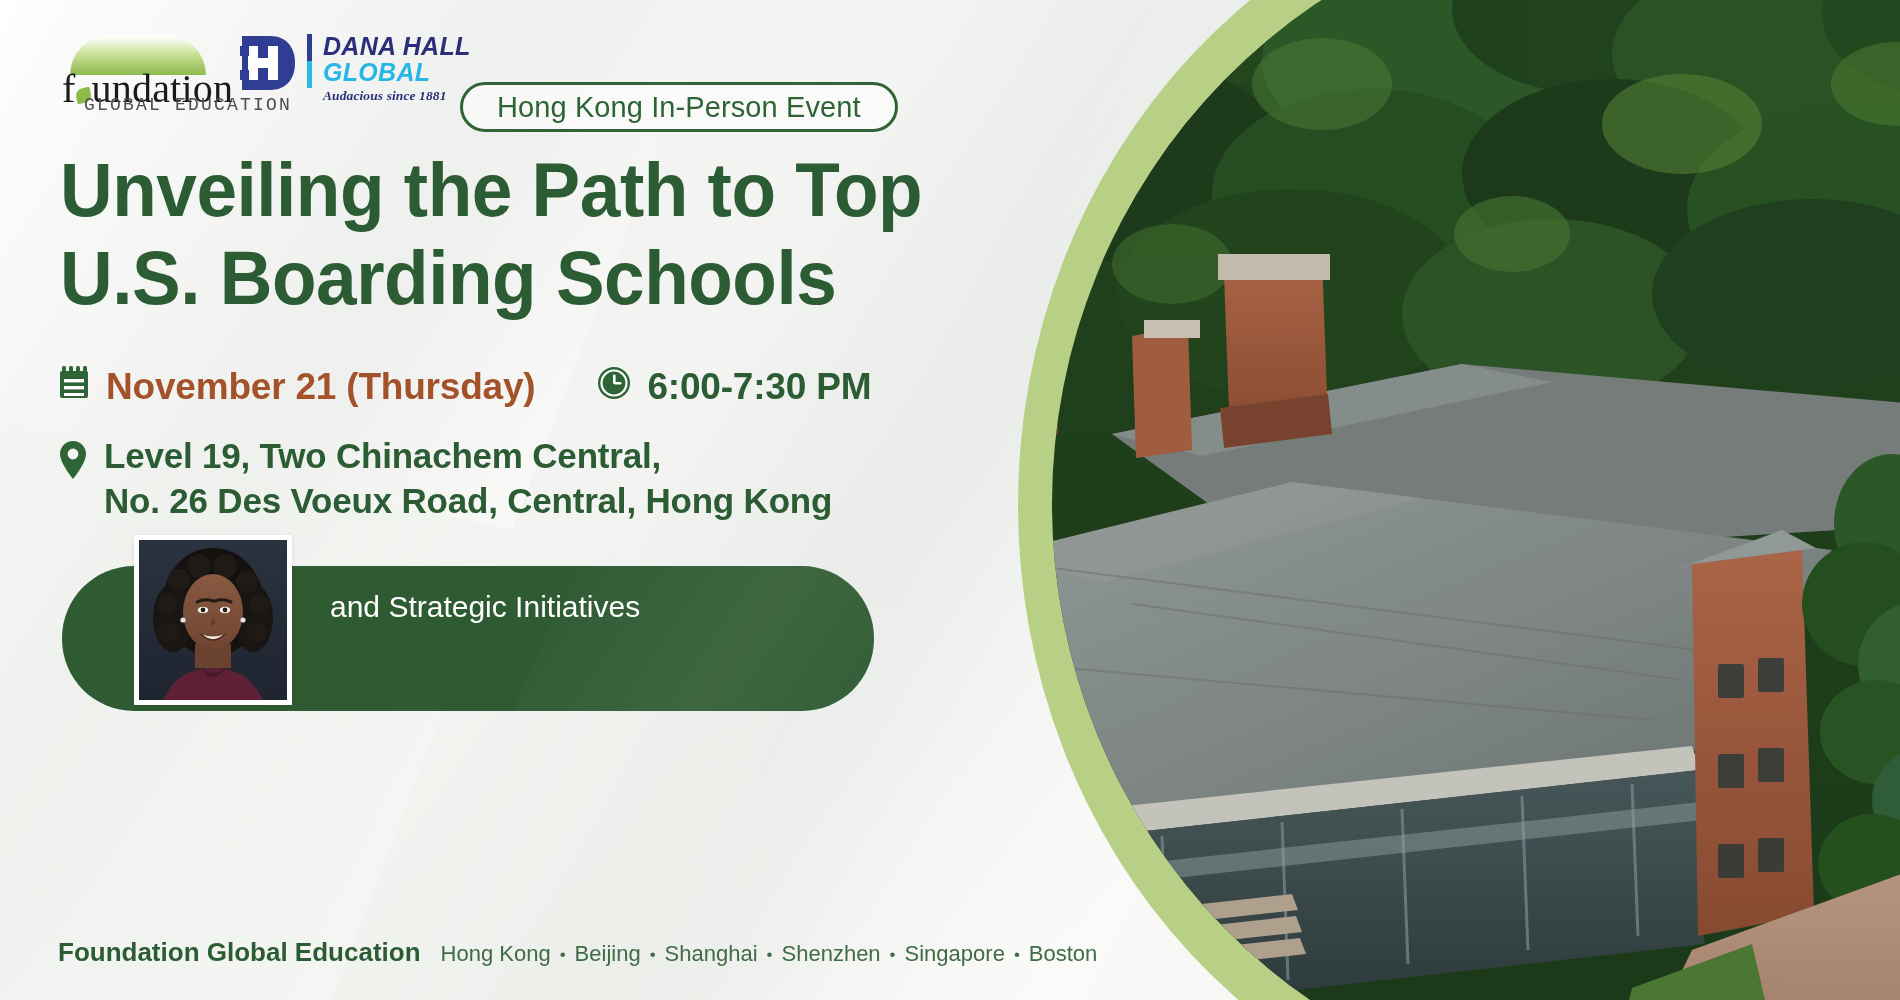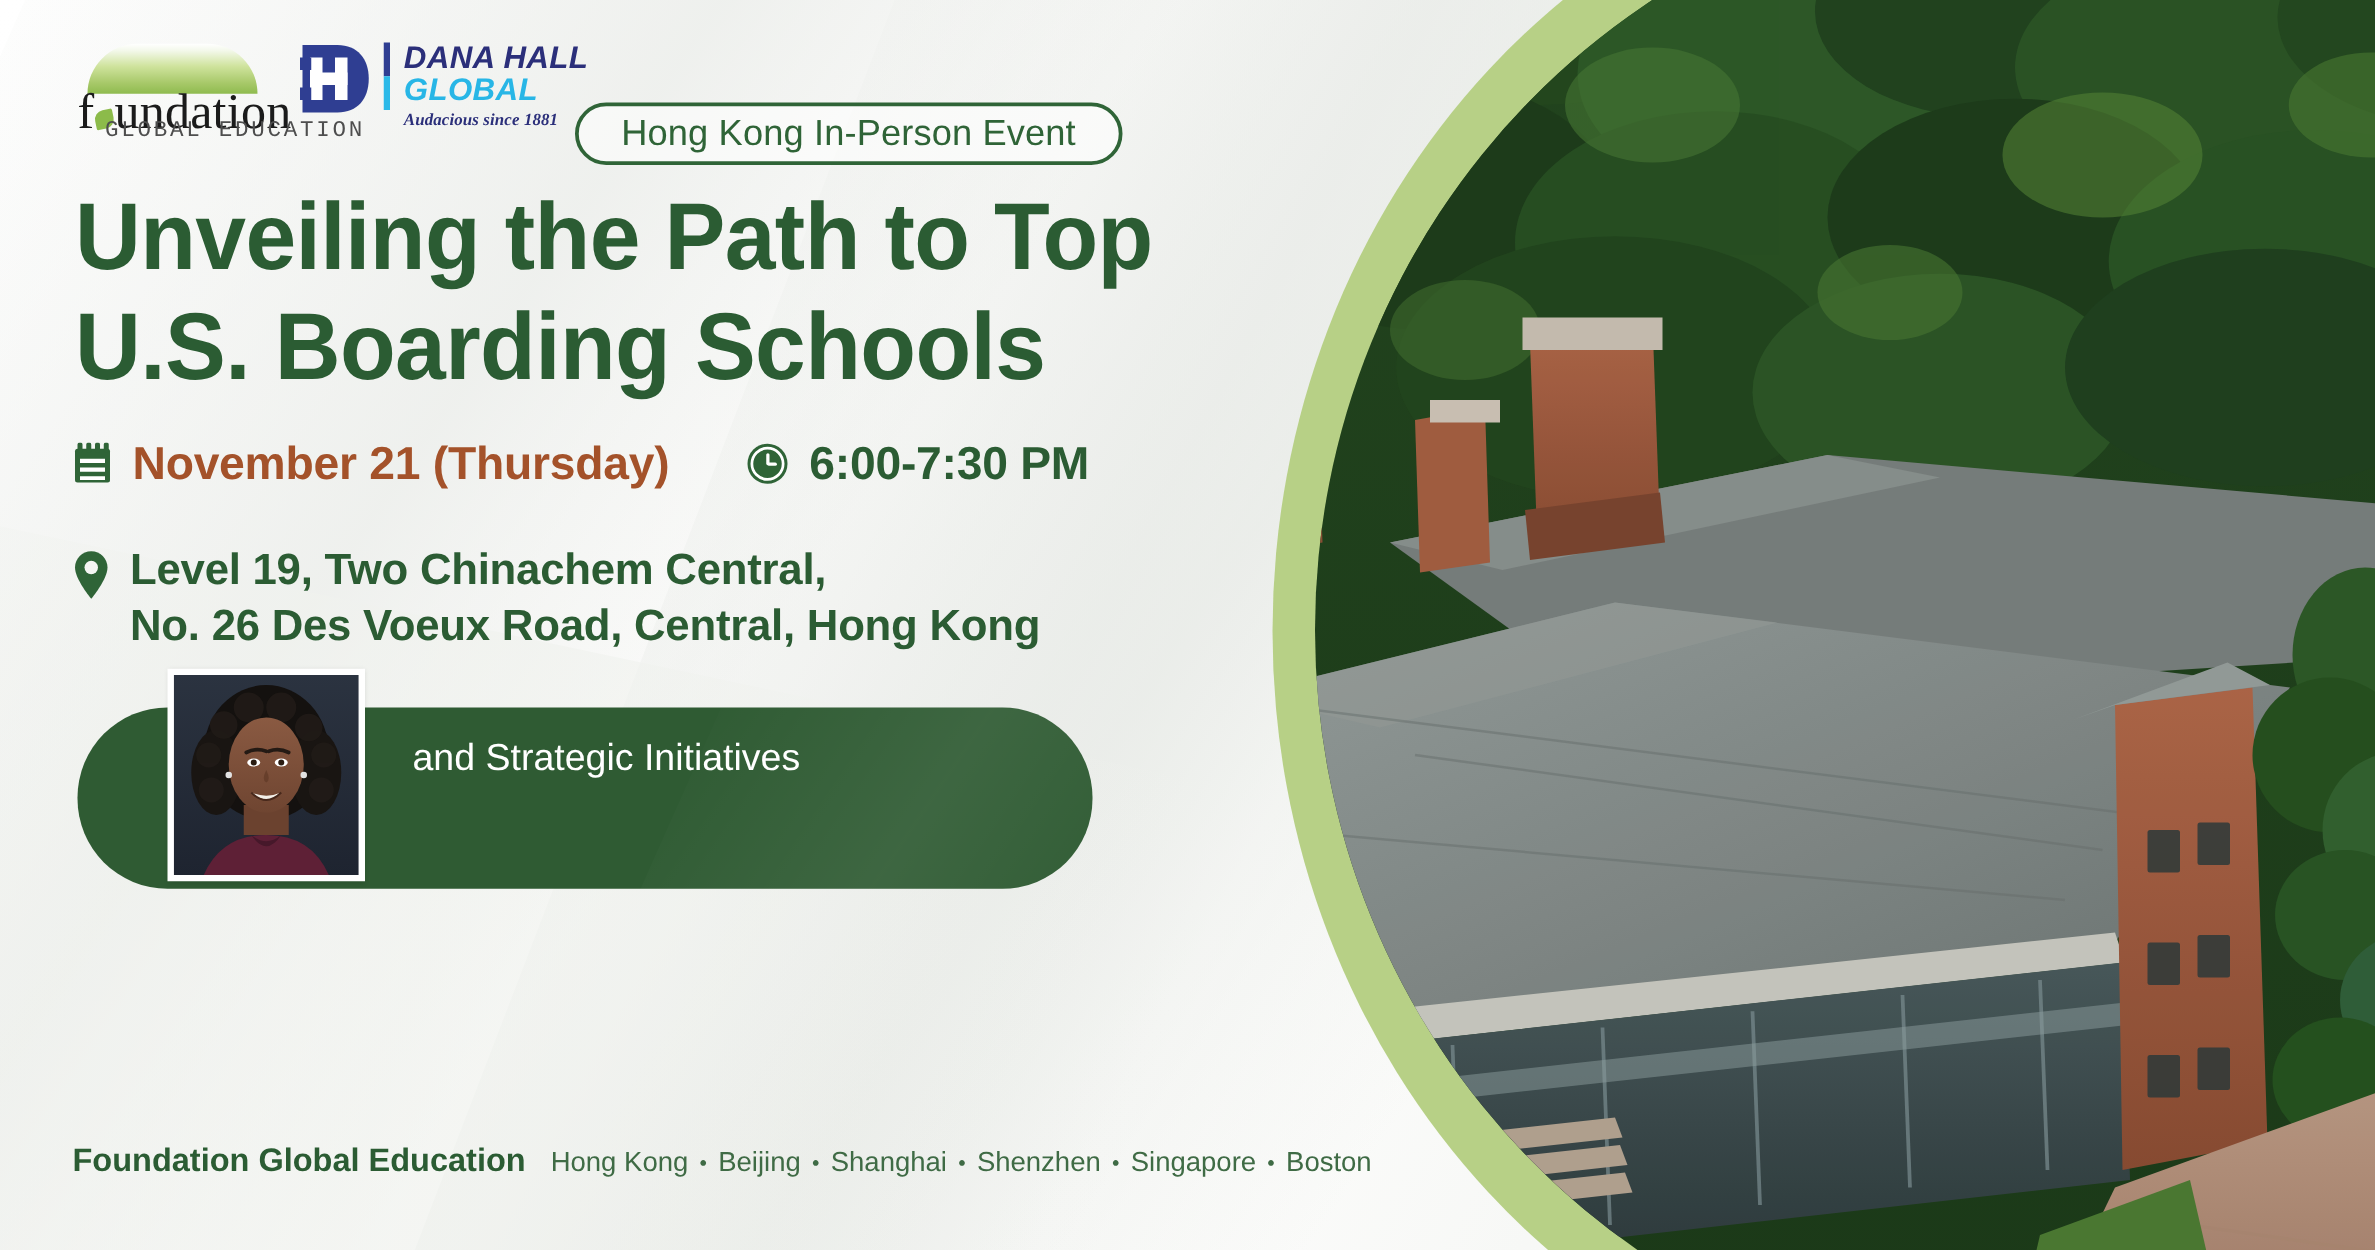--- a/index.html
+++ b/index.html
@@ -110,21 +110,21 @@
     position:absolute; left:60px; top:146px;
     width:1000px;
     font-size:76px; font-weight:bold; line-height:1.16;
     color:#2b5c33; letter-spacing:-0.5px;
     transform:scaleX(.96); transform-origin:left top;
   }
   .headline .ln { display:block; white-space:nowrap; }
 
   
   .dt-row { position:absolute; left:58px; top:350px; display:flex; align-items:center; }
-  .dt-item { display:flex; align-items:center; }
+  .dt-item { display:flex; align-items:flex-start;margin-top:16px; }
   .dt-item .ic { flex:0 0 auto; margin-right:16px; display:flex; align-items:center; }
   .date-txt { font-size:37px; font-weight:bold; color:#a4522a; white-space:nowrap; letter-spacing:-.2px; }
   .time-gap { width:62px; }
   .time-txt { font-size:37px; font-weight:bold; color:#2b5c33; white-space:nowrap; letter-spacing:-.2px; }
 
   
   .loc-block { position:absolute; left:58px; top:434px; display:flex; }
   .loc-pin { flex:0 0 auto; width:34px; margin-right:12px; padding-top:6px; }
   .loc-lines { font-size:35px; font-weight:bold; color:#2b5c33; line-height:1.28; letter-spacing:-.2px; }
   .loc-lines div { white-space:nowrap; }
@@ -150,21 +150,21 @@
   .headshot { width:100%; height:100%; display:block; }
   .speaker-text { position:absolute; left:330px; top:584px; width:530px; }
   .sp-name {
     font-size:38px; font-weight:bold; color:#f2dc45; line-height:1.05;
     letter-spacing:-.3px; white-space:nowrap;
   }
   .sp-role { font-size:30px; color:#ffffff; line-height:1.18; margin-top:5px; }
   .sp-role div { white-space:nowrap; }
 
   
-  .footer { position:absolute; left:58px; bottom:56px; display:flex; align-items:baseline; }
+  .footer { position:absolute; left:58px; bottom:32px; display:flex; align-items:baseline; }
   .foot-brand { font-size:26px; font-weight:bold; color:#2b5c33; white-space:nowrap; }
   .foot-cities { margin-left:20px; font-size:22px; color:#3f6b45; white-space:nowrap; }
   .foot-cities .sep { margin:0 9px; font-size:17px; vertical-align:middle; }
 </style>
 </head>
 <body>
 
 <div class="poster">
 
   <div class="sheen-a"></div>

